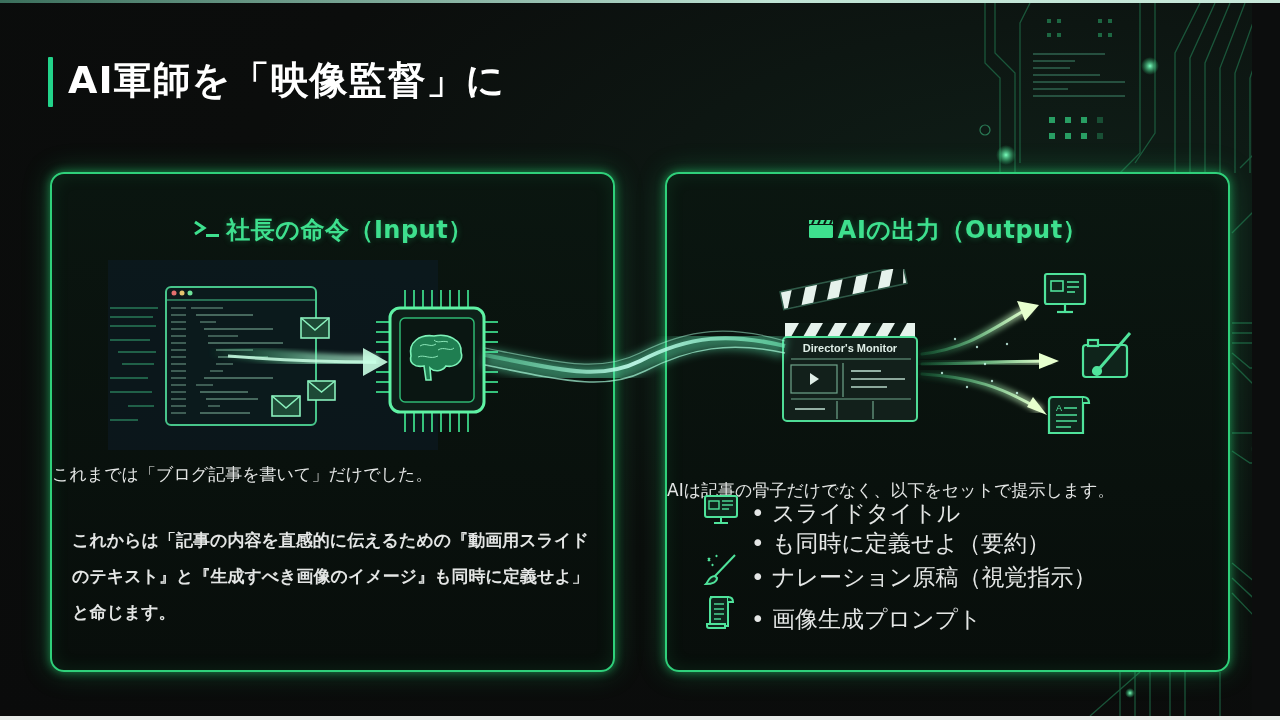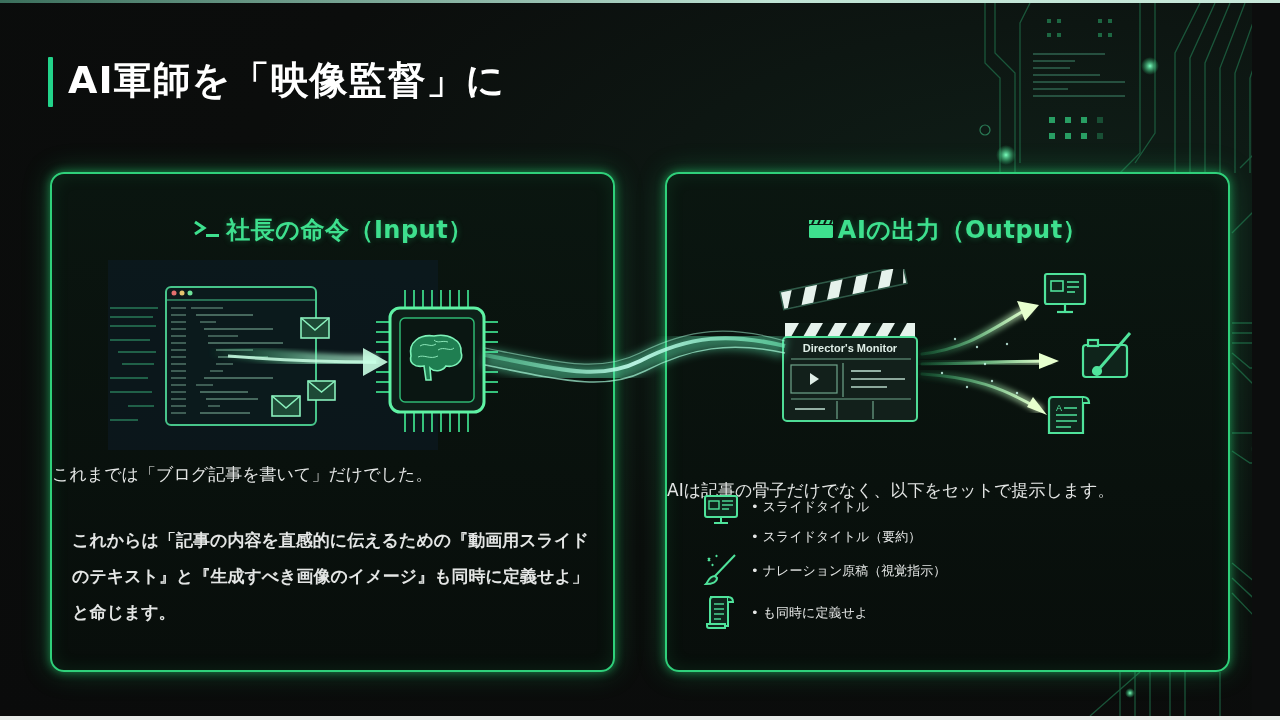--- a/index.html
+++ b/index.html
@@ -42,21 +42,21 @@
     .body-text { position: absolute; color: #e4e6e5; font-size: 17px; text-align: left; line-height: 36px; }
 
     .left .t1 { left: 0; width: 100%; top: 282px; }
     .left .t2 { left: 20px; width: 525px; top: 348px; font-weight: bold; }
 
     .right .t1 { left: 0; width: 100%; top: 282px; margin-top: 16px; }
 
     .list { position: absolute; left: 36px; top: 320px; }
     .list-row { position: relative; height: 30px; }
     .list-row .icon { position: absolute; left: 0; top: 0; }
-    .list-row .label { position: absolute; left: 48px; top: 4px; font-size: 13px; color: #e4e6e5; white-space: nowrap; }
+    .list-row .label { position: absolute; left: 48px; top: 4px; font-size: 23px; color: #e4e6e5; white-space: nowrap; }
     .list-row .label::before { content: "• "; color: #e4e6e5; }
 
     .flow { position: absolute; left: 0; top: 0; width: 1280px; height: 720px; pointer-events: none; }
   </style>
 </head>
 <body>
 
 <div class="top-strip"></div>
 
 <div class="slide">
@@ -414,21 +414,21 @@
                 <line x1="19" y1="11" x2="30" y2="11" stroke-width="1.4"></line>
                 <line x1="19" y1="15" x2="26" y2="15" stroke-width="1.4"></line>
                 <line x1="18" y1="23" x2="18" y2="28"></line>
                 <line x1="11" y1="29" x2="25" y2="29"></line>
               </g>
             </svg>
         </span>
         <span class="label">スライドタイトル</span>
       </div>
       <div class="list-row">
-        <span class="label">スライドタイトル（要約）</span>
+        <span class="label">も同時に定義せよ（要約）</span>
       </div>
       <div class="list-row" style="height:40px;">
         <span class="icon" style="top:-2px;">
           <svg width="36" height="34" viewBox="0 0 36 34">
               <g stroke="#4fe39b" stroke-width="2" fill="none">
                 <path d="M32 3 L12 24"></path>
                 <path d="M12 24 C6 24 5 30 3 32 C9 32 14 30 14 26 Z" fill="#0f241b"></path>
                 <path d="M5 6 L7 9 M7 6 L5 9" stroke-width="1.5"></path>
                 <path d="M13 3 L14 5 M14 3 L13 5" stroke-width="1.5"></path>
                 <path d="M9 12 L10 14 M10 12 L9 14" stroke-width="1.5"></path>
@@ -444,21 +444,21 @@
                 <path d="M7 3 H25 V32 H7 V6 Q7 3 10 3"></path>
                 <path d="M25 3 Q30 3 30 8 L25 8"></path>
                 <path d="M4 30 H22 V34 H6 Q4 34 4 32 Z"></path>
                 <line x1="11" y1="10" x2="21" y2="10" stroke-width="1.4"></line>
                 <line x1="11" y1="15" x2="21" y2="15" stroke-width="1.4"></line>
                 <line x1="11" y1="20" x2="21" y2="20" stroke-width="1.4"></line>
                 <line x1="11" y1="25" x2="18" y2="25" stroke-width="1.4"></line>
               </g>
             </svg>
         </span>
-        <span class="label" style="top:10px;">も同時に定義せよ</span>
+        <span class="label" style="top:10px;">画像生成プロンプト</span>
       </div>
     </div>
   </section>
 
   <svg class="flow" viewBox="0 0 1280 720">
     <defs>
       <linearGradient id="streamMid" x1="0" x2="1">
         <stop offset="0" stop-color="#6ff0b8" stop-opacity="0.4"></stop>
         <stop offset="0.5" stop-color="#c6fff0" stop-opacity="0.9"></stop>
         <stop offset="1" stop-color="#6ff0b8" stop-opacity="0.6"></stop>

